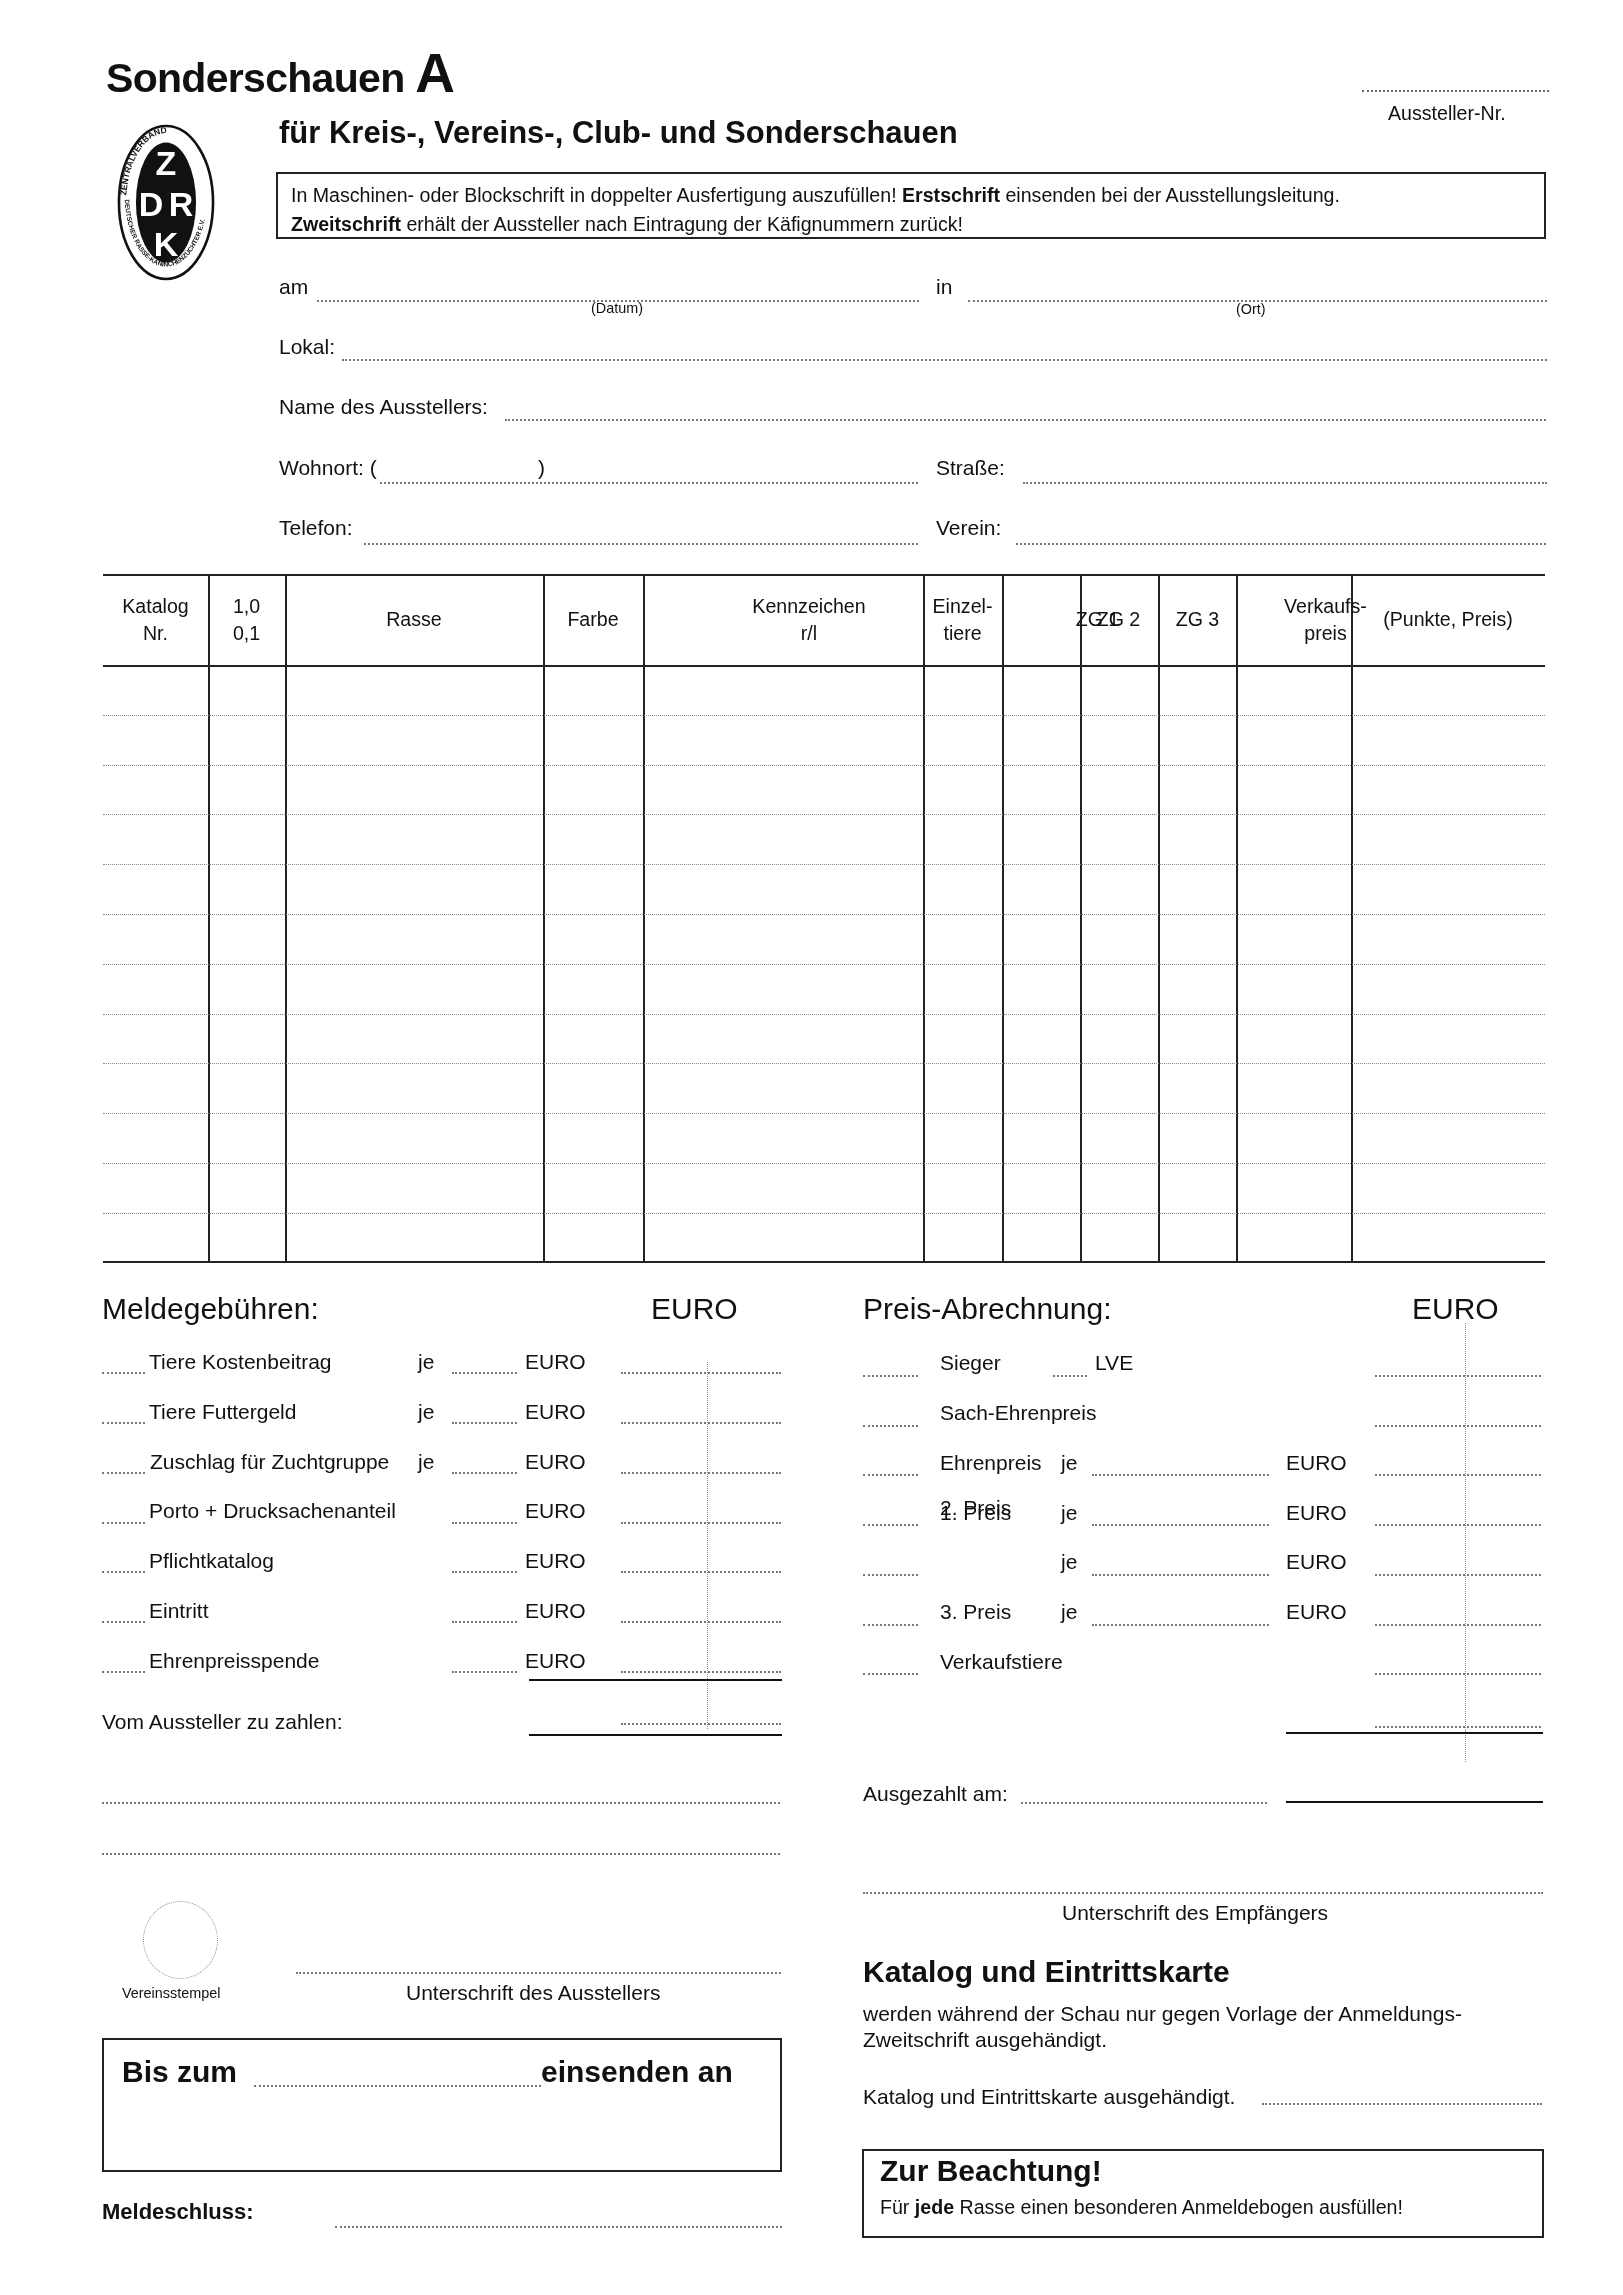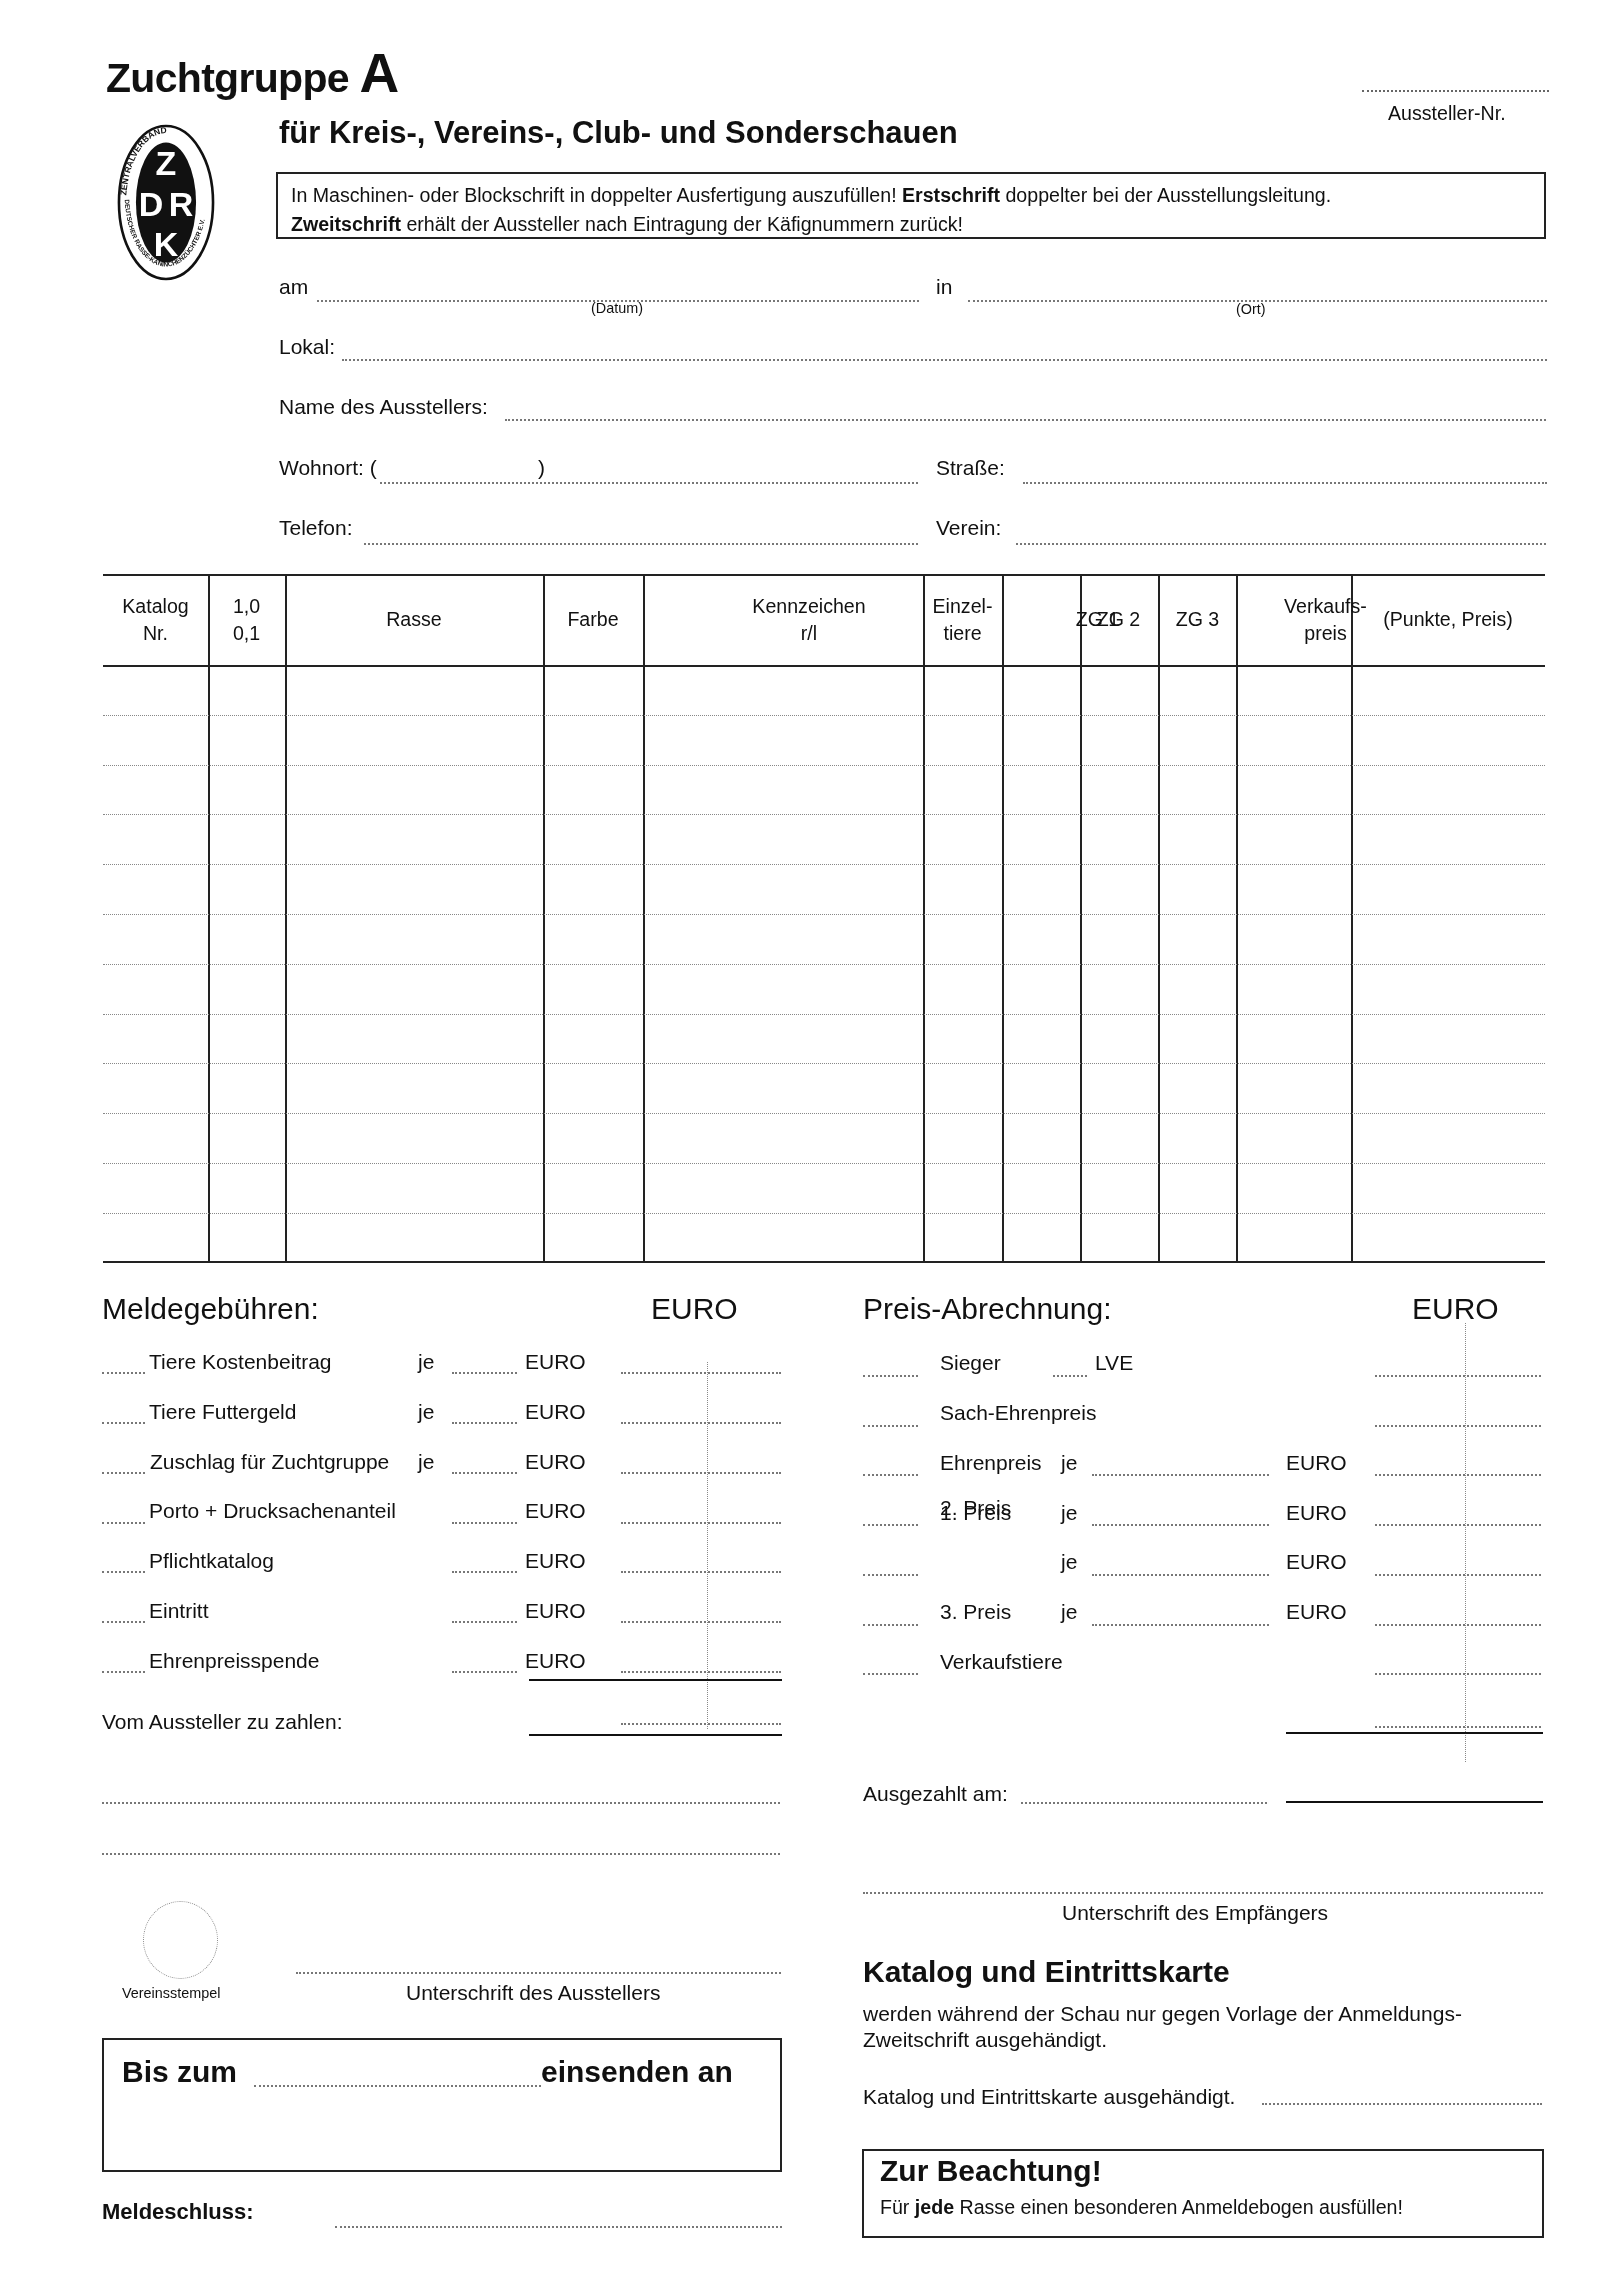--- a/index.html
+++ b/index.html
@@ -26,21 +26,21 @@
   .fee-label { font-size:21px; }
   .solidline { border-top:2.6px solid #111; height:0; }
   .vdots { border-left:1.3px dotted #888; width:0; }
   .box { border:2px solid #222; box-sizing:border-box; }
   .bold-h { font-weight:bold; }
 </style>
 </head>
 <body>
 
 <div class="abs title">
-  <span>Zuchtgruppe</span>
+  <span>Sonderschauen</span>
   <span class="big">A</span>
 </div>
 <div class="abs subtitle">für Kreis-, Vereins-, Club- und Sonderschauen</div>
 <div class="abs aus-nr-line"></div>
 <div class="abs aus-nr">Aussteller-Nr.</div>
 
 <div class="abs logo">
   <svg width="98" height="157" viewBox="0 0 150 240">
     <ellipse cx="75" cy="120" rx="72" ry="117" fill="#fff" stroke="#111" stroke-width="4"></ellipse>
     <ellipse cx="75" cy="120" rx="46" ry="92" fill="#111"></ellipse>
@@ -49,21 +49,21 @@
     <text x="98" y="140" font-family="Liberation Sans, sans-serif" font-weight="bold" font-size="52" fill="#fff" text-anchor="middle">R</text>
     <text x="75" y="202" font-family="Liberation Sans, sans-serif" font-weight="bold" font-size="52" fill="#fff" text-anchor="middle">K</text>
     <path id="ringtop" d="M 14 120 A 61 106 0 0 1 136 120" fill="none"></path>
     <path id="ringbot" d="M 12 110 A 63 108 0 0 0 138 110" fill="none"></path>
     <text font-family="Liberation Sans, sans-serif" font-weight="bold" font-size="13" fill="#111"><textPath href="#ringtop" startOffset="4%">ZENTRALVERBAND</textPath></text>
     <text font-family="Liberation Sans, sans-serif" font-weight="bold" font-size="10" fill="#111"><textPath href="#ringbot" startOffset="2%">DEUTSCHER RASSE-KANINCHENZÜCHTER E.V.</textPath></text>
   </svg>
 </div>
 
 <div class="abs notice">
-  <span>In Maschinen- oder Blockschrift in doppelter Ausfertigung auszufüllen! </span><b>Erstschrift</b><span> doppelter bei der Ausstellungsleitung.</span><br>
+  <span>In Maschinen- oder Blockschrift in doppelter Ausfertigung auszufüllen! </span><b>Erstschrift</b><span> einsenden bei der Ausstellungsleitung.</span><br>
   <b>Zweitschrift</b><span> erhält der Aussteller nach Eintragung der Käfignummern zurück!</span>
 </div>
 
 <div class="abs label" style="left:279px;top:275px;">am</div>
 <div class="abs dotline" style="left:317px;top:300px;width:602px;"></div>
 <div class="abs small" style="left:591px;top:300px;">(Datum)</div>
 <div class="abs label" style="left:936px;top:275px;">in</div>
 <div class="abs dotline" style="left:968px;top:300px;width:579px;"></div>
 <div class="abs small" style="left:1236px;top:301px;">(Ort)</div>
 

